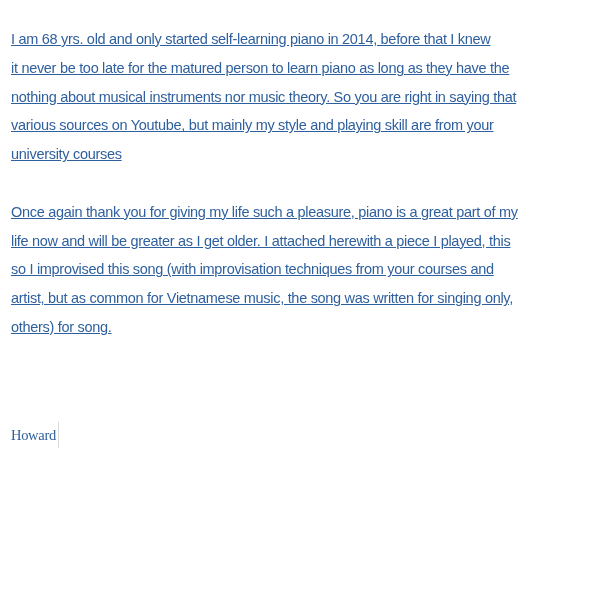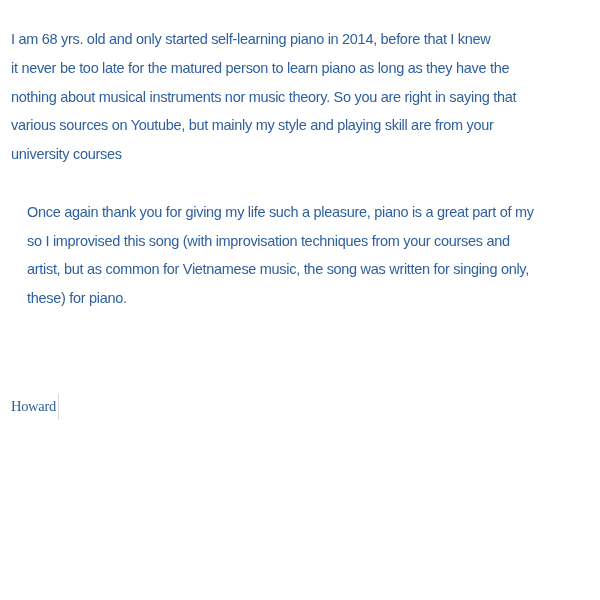--- a/index.html
+++ b/index.html
@@ -23,24 +23,24 @@
     height:600px;
     padding:25px 8px 0 11px;
     font-family:"Liberation Sans","DejaVu Sans",sans-serif;
     font-size:14.5px;
     line-height:28.8px;
     letter-spacing:-0.3px;
     color:var(--text-color);
   }
   .para{
     margin:0;
+    text-decoration:underline;
   }
   .para + .para{
     margin-top:28.8px; 
-    margin-left:16px;
   }
   .line{
     white-space:pre;   
   }
   .signature-line{
     margin-top:79px;
     white-space:pre;
     font-family:Liberation Serif, serif;
   }
   .caret{
@@ -61,20 +61,21 @@
   <div class="para">
     <div class="line">I am 68 yrs. old and only started self-learning piano in 2014, before that I knew</div>
     <div class="line">it never be too late for the matured person to learn piano as long as they have the</div>
     <div class="line">nothing about musical instruments nor music theory. So you are right in saying that</div>
     <div class="line">various sources on Youtube, but mainly my style and playing skill are from your</div>
     <div class="line">university courses</div>
   </div>
 
   <div class="para">
     <div class="line">Once again thank you for giving my life such a pleasure, piano is a great part of my</div>
+    <div class="line">life now and will be greater as I get older. I attached herewith a piece I played, this</div>
     <div class="line">so I improvised this song (with improvisation techniques from your courses and</div>
     <div class="line">artist, but as common for Vietnamese music, the song was written for singing only,</div>
-    <div class="line">these) for piano.</div>
+    <div class="line">others) for song.</div>
   </div>
 
   <div class="signature-line"><span>Howard</span><span class="caret"></span></div>
 
 </div>
 
 </body></html>

